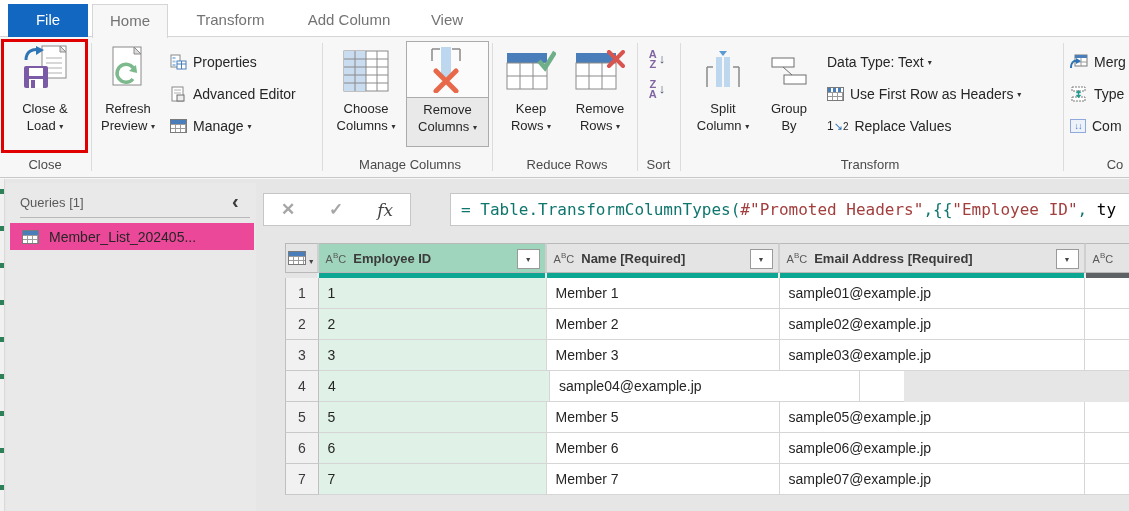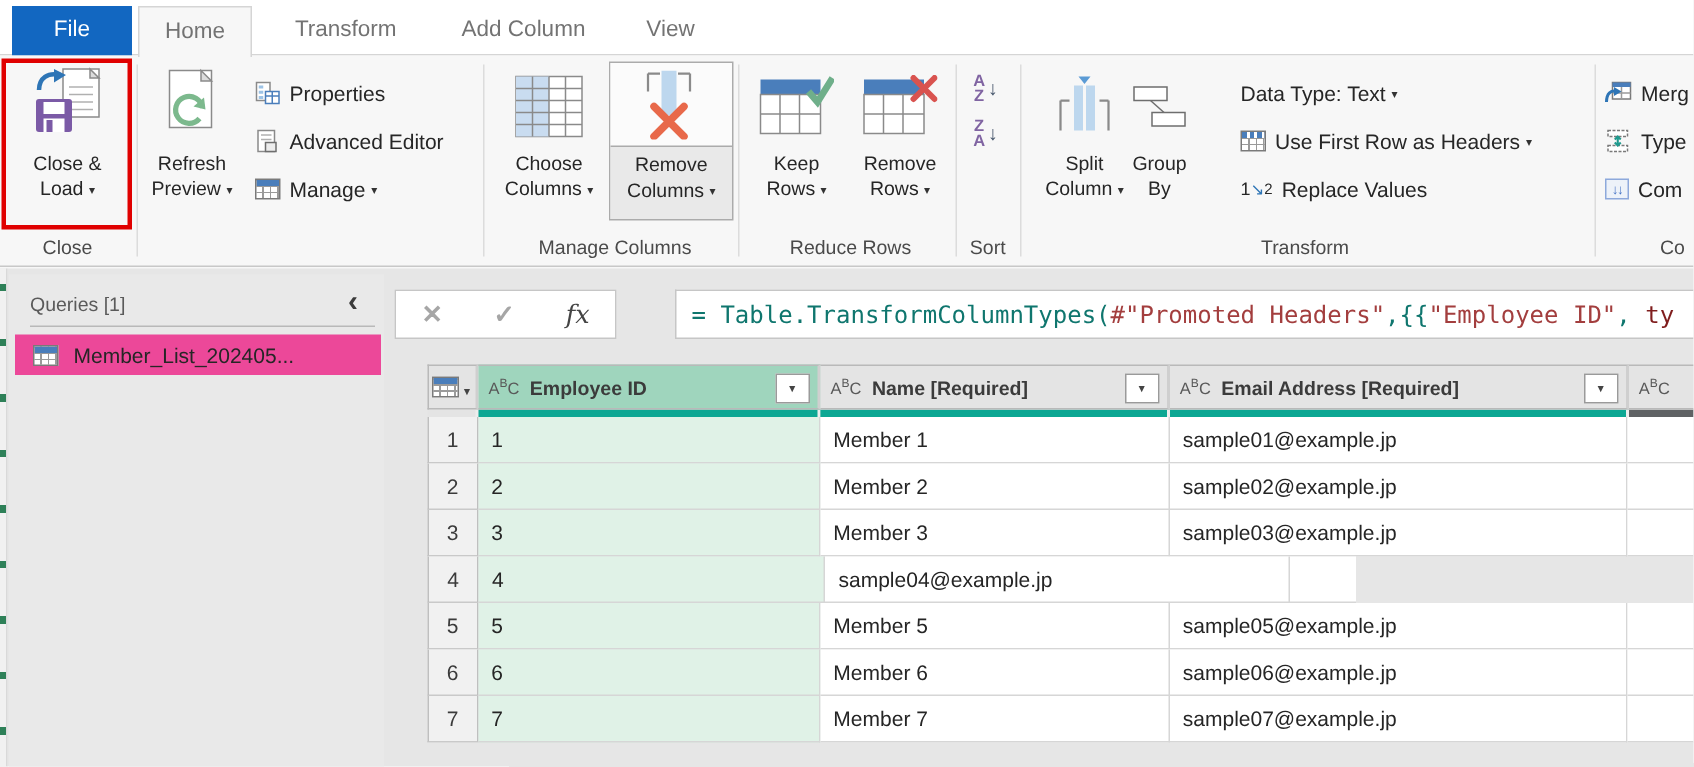--- a/index.html
+++ b/index.html
@@ -72,21 +72,21 @@
   .query-item .mini-table { margin-left:12px; }
   .query-item .qname { margin-left:10px; font-size:14px; color:#262626; white-space:nowrap; }
 
   
   .fbox1 { position:absolute; left:263px; top:14px; width:148px; height:33px; background:#fff; border:1px solid #C6C6C6; display:flex; align-items:center; justify-content:space-around; }
   .f-cancel { color:#A6A6A6; font-size:17px; font-weight:bold; }
   .f-check { color:#A6A6A6; font-size:17px; font-weight:bold; }
   .f-fx { color:#444; font-size:17px; font-style:italic; font-family:"DejaVu Serif", serif; }
   .fbox2 { position:absolute; left:450px; top:14px; width:679px; height:33px; background:#fff; border:1px solid #C6C6C6; border-right:none; overflow:hidden; display:flex; align-items:center; }
   .formula { font-family:"DejaVu Sans Mono", monospace; font-size:16px; white-space:pre; padding-left:10px; }
-  .f-code { color:#0f766e; } .f-string { color:#A33E3E; } .f-keyword { color:#7f1d1d;margin-top:28px; }
+  .f-code { color:#0f766e; } .f-string { color:#A33E3E; } .f-keyword { color:#000000;margin-top:28px; }
 
   
   .grid { position:absolute; left:285px; top:64px; width:844px; height:252px; }
   .hrow { display:flex; height:30px; }
   .hcell { background:#E4E4E4; border-right:2px solid #CFCFCF; border-top:1px solid #B9B9B9; border-bottom:1px solid #B9B9B9; display:flex; align-items:center; position:relative; }
   .hcell.first { border-left:1px solid #B9B9B9; justify-content:center; }
   .hcell.selected { background:#9FD5BD; }
   .abc { font-size:11px; color:#595959; margin:0 7px 0 7px; white-space:nowrap; flex:0 0 auto; }
   .abc sup { font-size:8px; }
   .hlabel { font-size:13px; font-weight:bold; color:#3B3B3B; white-space:nowrap; overflow:hidden; }
@@ -276,21 +276,21 @@
         <svg width="40" height="44" viewBox="0 0 40 44">
           <path d="M16 2 l8 0 -4 5 z" fill="#5B9BD5"></path>
           <path d="M4 18 v20 M4 18 h6 M30 18 h6 M36 18 v20" fill="none" stroke="#8A8A8A" stroke-width="1.5"></path>
           <rect x="13" y="8" width="6" height="30" fill="#BDD7EE"></rect>
           <rect x="21" y="8" width="6" height="30" fill="#BDD7EE"></rect>
         </svg>
       </div>
       <div class="l1">Split</div>
       <div class="l2"><span>Column</span> <span class="caret">▾</span></div>
     </div>
-    <div class="bigbtn" style="left:744px; width:58px;">
+    <div class="bigbtn" style="left:760px; width:58px;">
       <div class="icon-slot">
         <svg width="38" height="32" viewBox="0 0 38 32">
           <rect x="2" y="3" width="22" height="9" fill="#fff" stroke="#6E6E6E"></rect>
           <rect x="14" y="20" width="22" height="9" fill="#fff" stroke="#6E6E6E"></rect>
           <line x1="13" y1="12" x2="22" y2="20" stroke="#6E6E6E"></line>
         </svg>
       </div>
       <div class="l1">Group</div>
       <div class="l2">By</div>
     </div>

